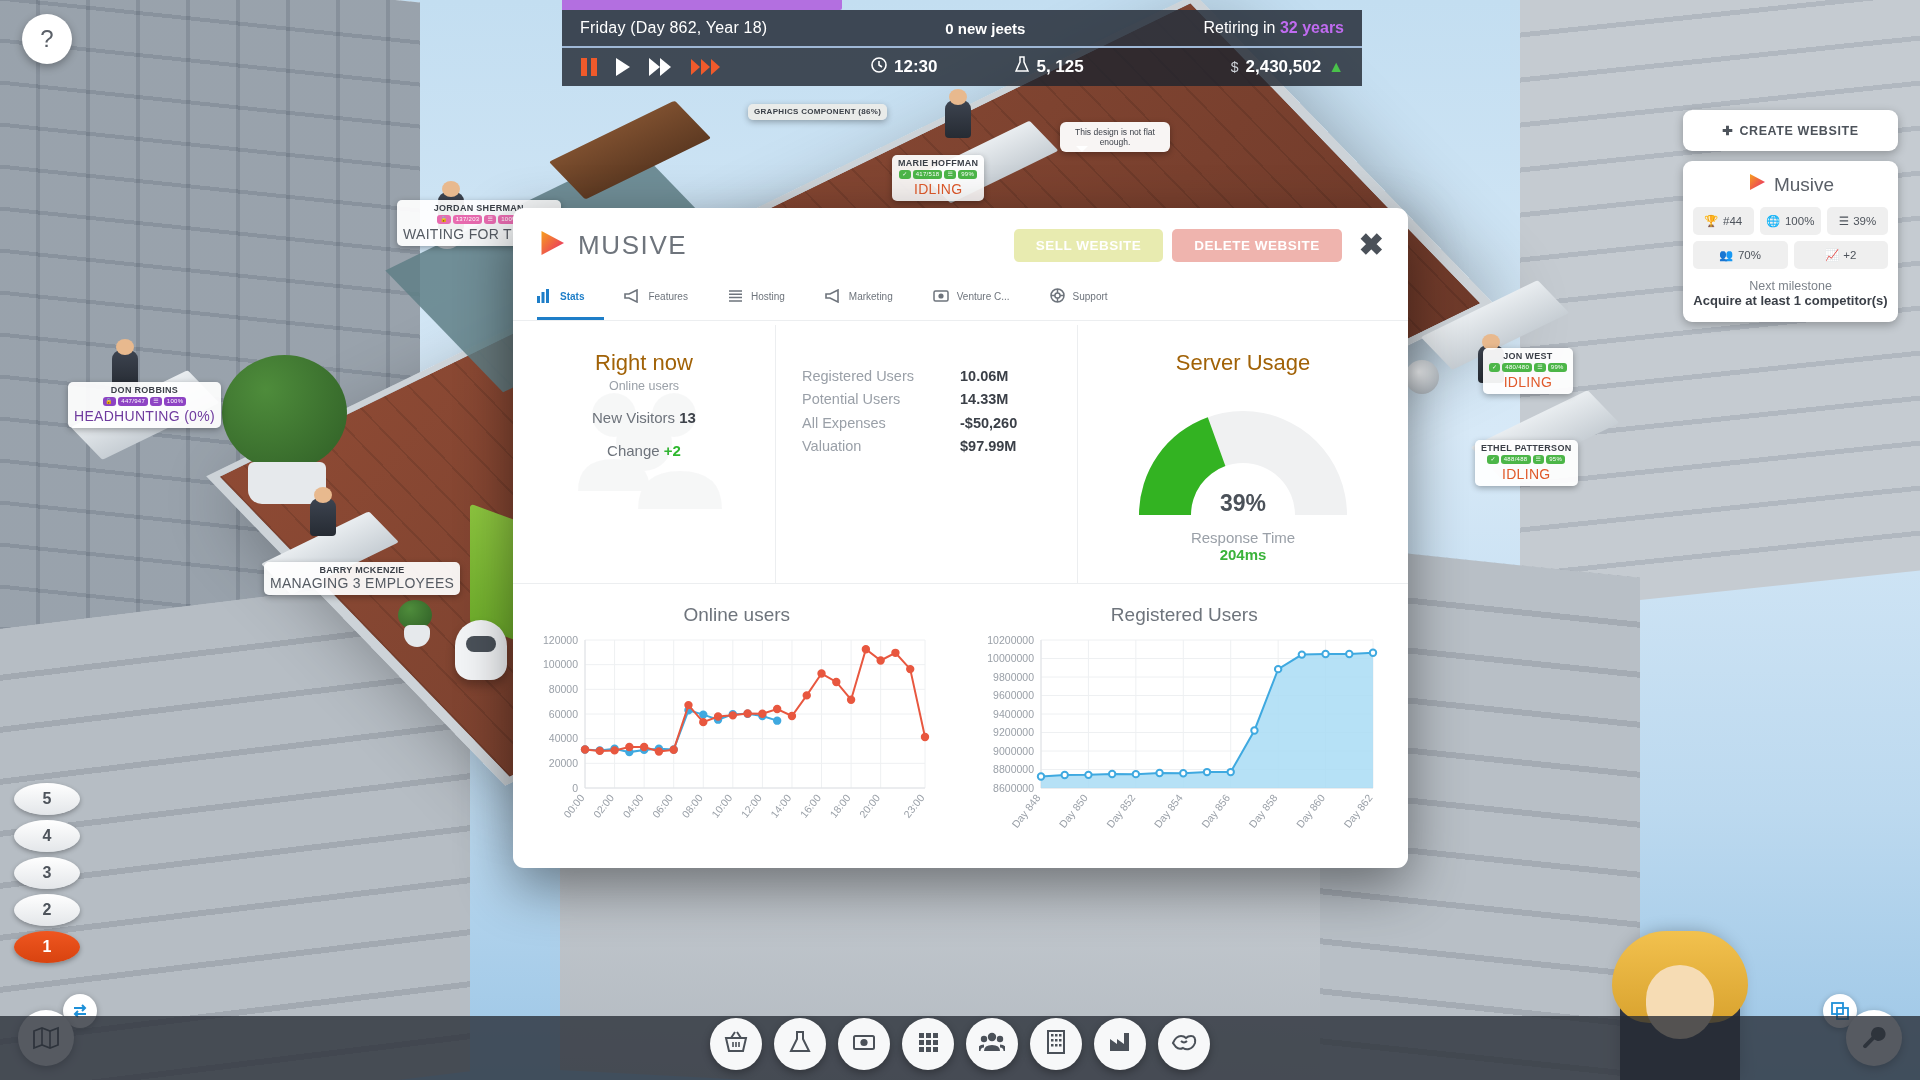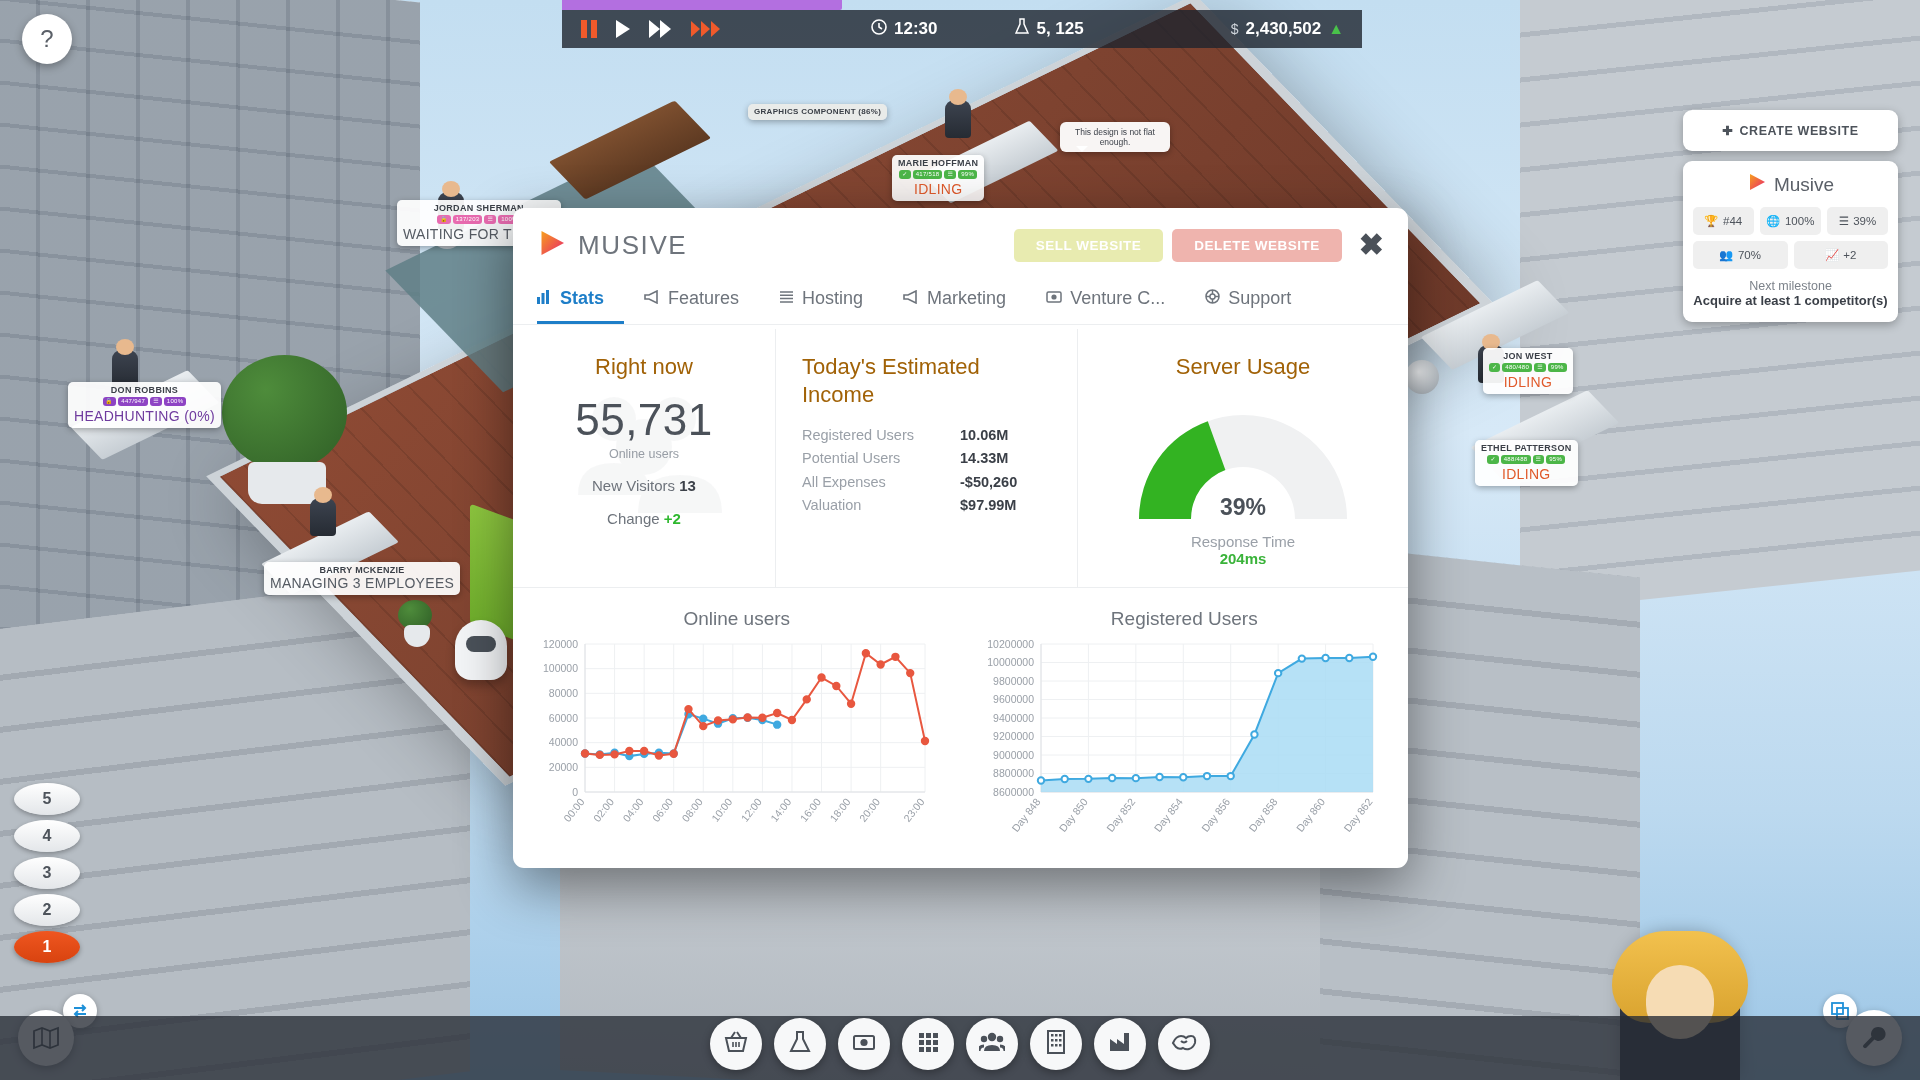--- a/index.html
+++ b/index.html
@@ -152,21 +152,21 @@
   #modal-head { display:flex; align-items:center; padding:20px 24px 0 24px; }
   #modal-logo { display:flex; align-items:center; gap:11px; }
   #modal-title { font-size:26px; color:#6e747c; letter-spacing:1.6px; font-weight:400; }
   #modal-actions { margin-left:auto; display:flex; align-items:center; gap:9px; }
   .mbtn { border:none; border-radius:5px; padding:9px 22px; font-size:13.5px; font-weight:700;
     color:#fff; letter-spacing:.5px; cursor:pointer; }
   #sell-website { background:#e8ebb0; }
   #delete-website { background:#efb4ae; }
   #close-modal { margin-left:8px; font-size:30px; color:#4b5159; cursor:pointer; line-height:1; font-weight:700; }
   #tabs { display:flex; gap:0; padding:0 24px; border-bottom:1px solid #eceef0; margin-top:16px; }
-  .tab { padding:10px 20px 12px; font-size:18px; color:#6e747c; cursor:pointer;
+  .tab { padding:10px 20px 12px; font-size:10px; color:#6e747c; cursor:pointer;
     display:flex; align-items:center; gap:8px; border-bottom:3px solid transparent; white-space:nowrap; }
   .tab:first-child { padding-left:0; }
   .tab.active { color:#1e7ec8; font-weight:700; border-bottom-color:#1e7ec8; }
 
   #stats-top { display:flex; padding:4px 0 0; }
   .scol { padding:24px 26px 20px; }
   .scol.c1 { width:262px; text-align:center; position:relative; }
   .scol.c2 { width:302px; border-left:1px solid #eceef0; }
   .scol.c3 { flex:1; border-left:1px solid #eceef0; text-align:center; }
   .s-head { font-size:22px; color:#a16207; font-weight:400; line-height:1.25; }
@@ -292,20 +292,25 @@
 <div class="speech" style="left:1060px;top:122px;">
   <span>This design is not flat enough.</span>
 </div>
 
 <div id="help-btn">
   <span>?</span>
 </div>
 
 <div id="hud">
   <div id="hud-progress"></div>
+  <div id="hud-top">
+    <div class="lft">Friday (Day 862, Year 18)</div>
+    <div class="mid">0 new jeets</div>
+    <div class="rgt"><span>Retiring in </span><b>32 years</b></div>
+  </div>
   <div id="hud-bot">
     <div class="speed">
       <span class="spd">
           <svg width="18" height="20" viewBox="0 0 18 20">
             <rect x="1" y="1" width="6" height="18" fill="#f05a2b"></rect>
             <rect x="11" y="1" width="6" height="18" fill="#f05a2b"></rect>
           </svg>
         </span>
       <span class="spd">
           <svg width="18" height="20" viewBox="0 0 18 20">
@@ -576,28 +581,26 @@
   <div id="stats-top">
     <div class="scol c1">
       <svg class="ghost-people" viewBox="0 0 160 150">
         <circle cx="50" cy="34" r="22" fill="#6b7078"></circle>
           <circle cx="110" cy="34" r="22" fill="#6b7078"></circle>
         <circle cx="80" cy="62" r="28" fill="#6b7078"></circle>
         <path d="M14 110 q0-32 36-32 q36 0 36 32 Z" fill="#6b7078"></path>
         <path d="M74 128 q0-38 42-38 q42 0 42 38 Z" fill="#6b7078"></path>
       </svg>
       <div class="s-head">Right now</div>
-      <div class="bignum">55,731</div>
       <div class="sub">Online users</div>
       <div class="kv"><span>New Visitors</span> <b>13</b></div>
       <div class="kv"><span>Change</span> <b style="color:#2eb82e">+2</b></div>
     </div>
 
     <div class="scol c2">
-      <div class="s-head">Today's Estimated Income</div>
       <div class="rows">
         <div class="row">
             <span class="k">Registered Users</span>
             <span class="v">10.06M</span>
           </div>
         <div class="row">
             <span class="k">Potential Users</span>
             <span class="v">14.33M</span>
           </div>
         <div class="row">

